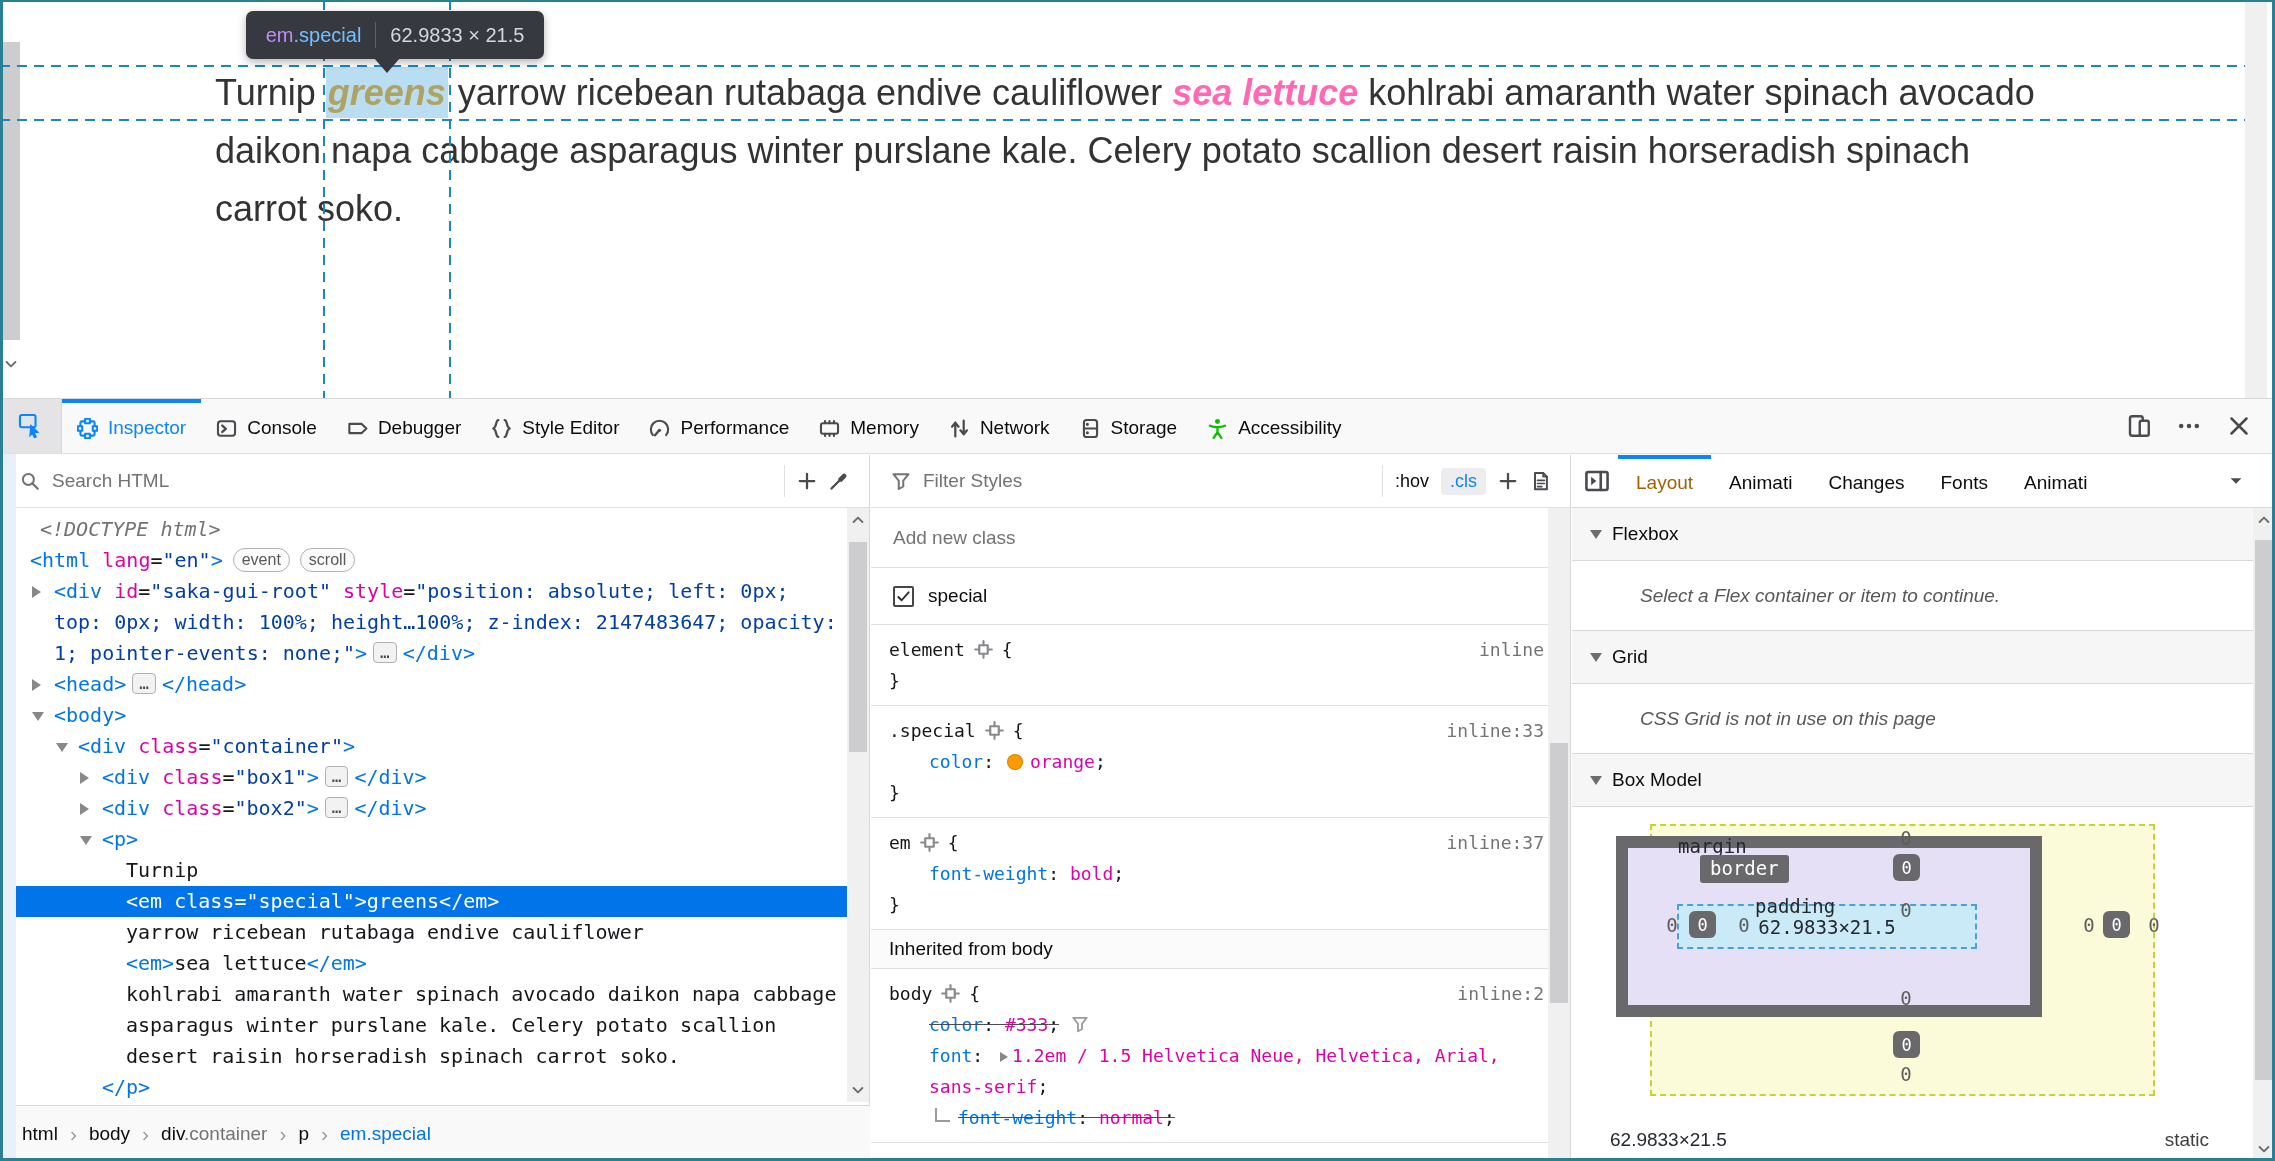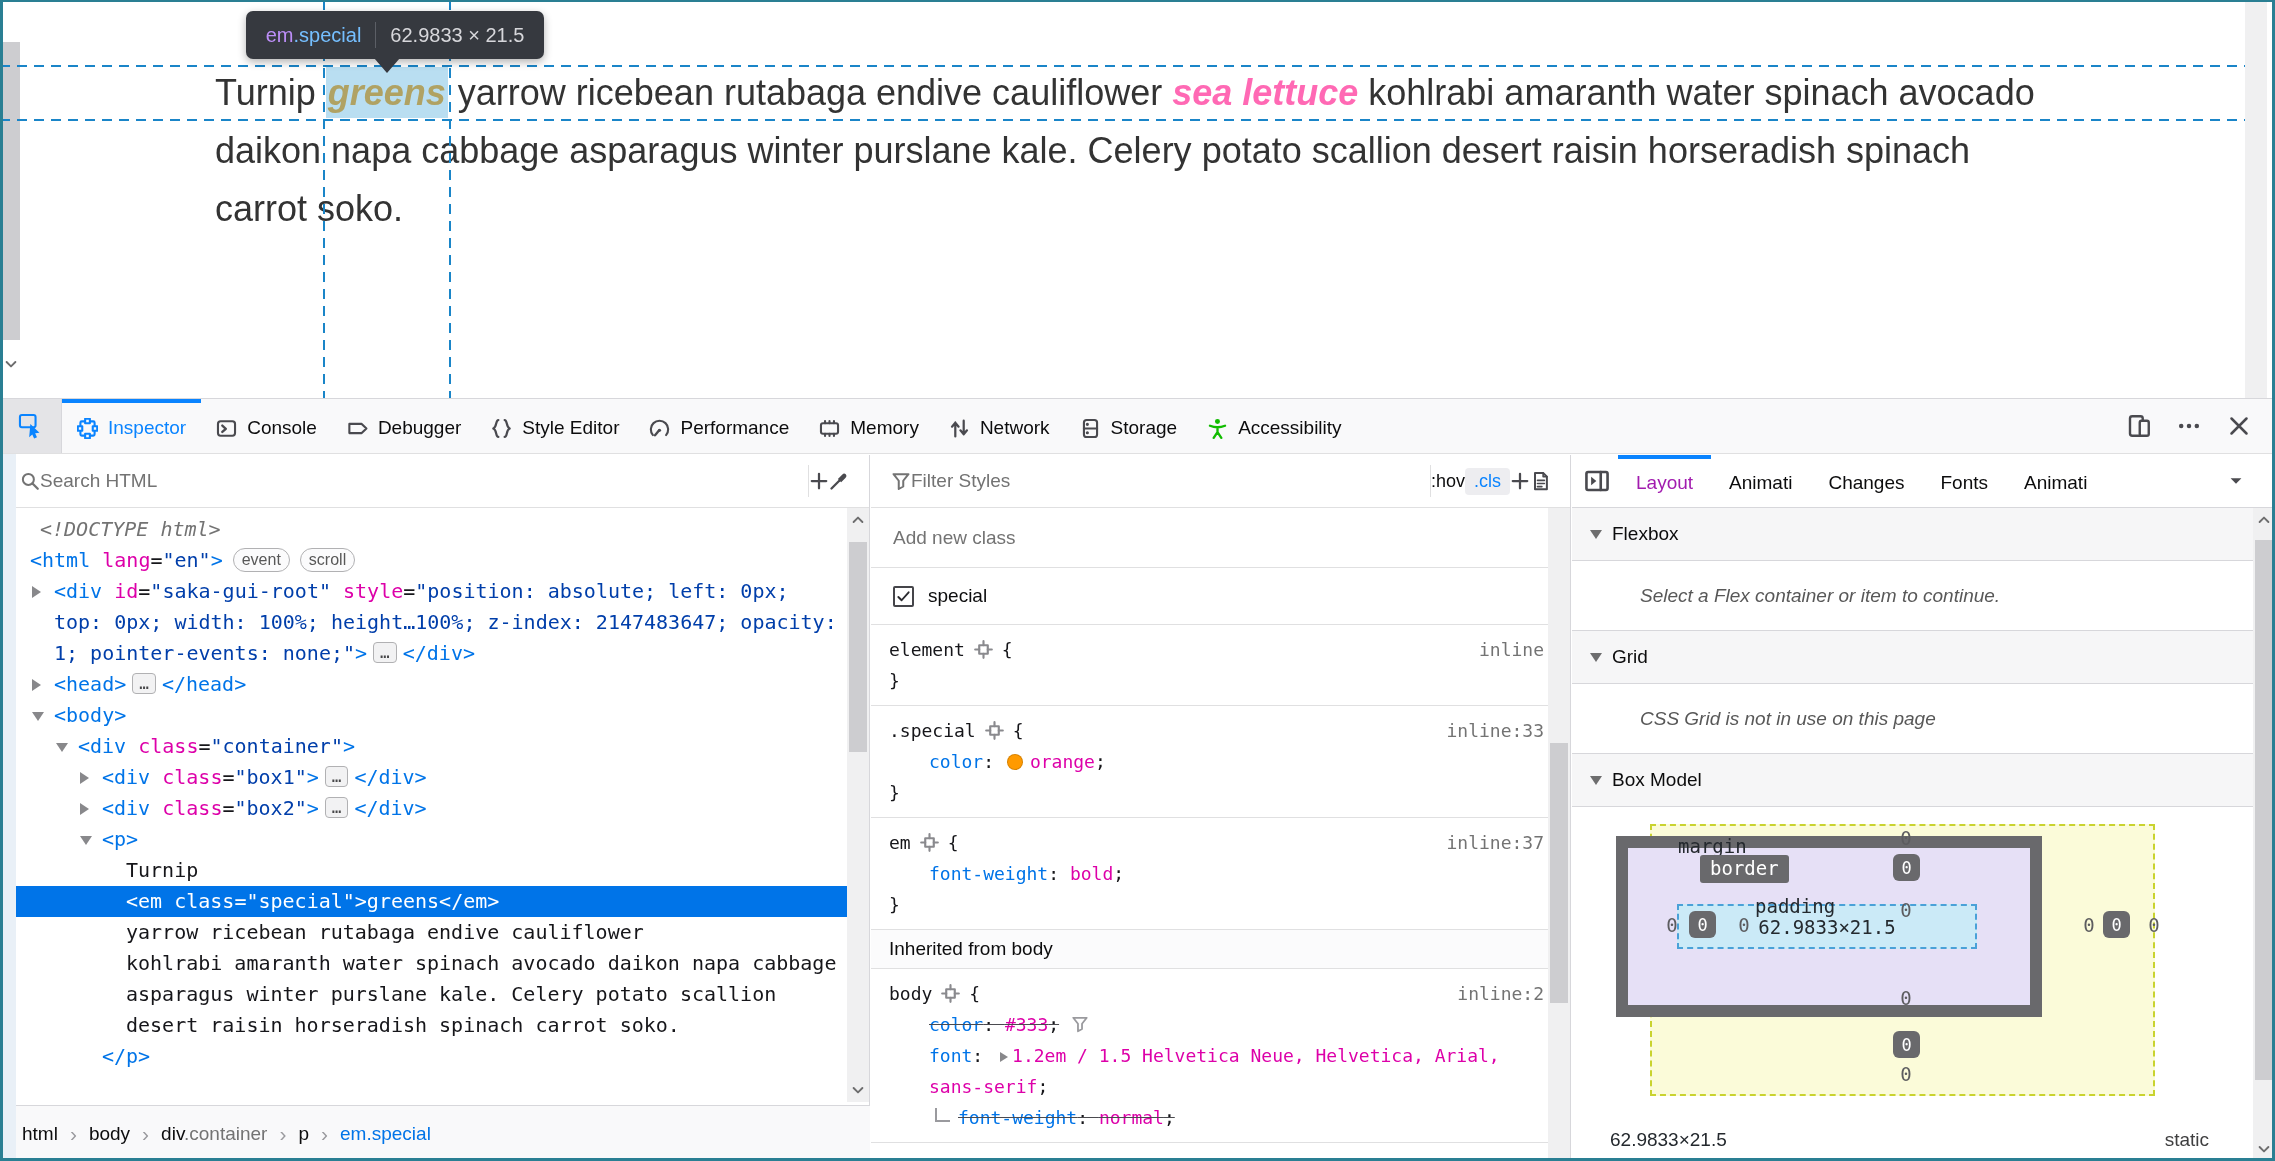--- a/index.html
+++ b/index.html
@@ -57,21 +57,21 @@
   #toolbar-right .ticon { width:24px; height:24px; }
 
   
   .pane { position:absolute; top:455px; height:706px; background:#fff; }
   #markup-pane { left:0; width:870px; border-right:1px solid #d7d7db; }
   #rules-pane  { left:871px; width:700px; border-right:1px solid #d7d7db; }
   #layout-pane { left:1572px; width:703px; }
   #gutter-strip { position:absolute; left:3px; top:398px; width:13px; height:760px; background:#e9f0f7; z-index:2; }
 
   
-  .pane-head { height:53px; border-bottom:1px solid #e0e0e1; display:flex; align-items:center; padding:0 20px; }
+  .pane-head { height:53px; border-bottom:1px solid #e0e0e1; display:flex; align-items:center; padding:0 20px; gap:12px; }
   .pane-head input { border:none; outline:none; background:transparent; flex:1; font:19px "Liberation Sans",sans-serif; color:#0c0c0d; min-width:30px; }
   .pane-head input::placeholder { color:#737373; }
   .head-icon { width:20px; height:20px; color:#737373; flex:none; }
   .head-icon.dark { color:#4a4a4f; }
   .head-sep { width:1px; height:32px; background:#e0e0e1; flex:none; }
 
   
   #markup-tree { position:absolute; left:0; top:53px; width:848px; height:594px; overflow:hidden;
       font:20px "DejaVu Sans Mono", monospace; padding-top:6px; }
   .mk-row { position:relative; line-height:31px; color:#16161a; }
@@ -124,21 +124,21 @@
   .swatch { display:inline-block; width:16px; height:16px; border-radius:50%; margin:0 7px 0 2px; vertical-align:-2px; border:1px solid rgba(0,0,0,.15); }
   .exp-tri { display:inline-block; width:0; height:0; border-left:8px solid #88888b; border-top:5px solid transparent; border-bottom:5px solid transparent; margin:0 4px 0 6px; }
   .sub-conn { display:inline-block; width:15px; height:14px; border-left:2px solid #9a9a9e; border-bottom:2px solid #9a9a9e; margin:0 8px 0 6px; vertical-align:2px; }
   .inherited-head { padding:8px 18px; font:19px "Liberation Sans",sans-serif; color:#0c0c0d; background:#fbfbfc; border-bottom:1px solid #e0e0e1; }
   #rules-scroll { right:0; top:53px; height:653px; }
 
   
   #layout-tabs { height:53px; border-bottom:1px solid #d7d7db; display:flex; align-items:stretch; padding-left:12px; }
   #layout-tabs .side-icon { width:26px; height:26px; color:#4a4a4f; align-self:center; margin-right:8px; }
   .lt-tab { display:flex; align-items:center; padding:0 18px; font-size:19px; color:#0c0c0d; border-top:4px solid transparent; }
-  .lt-tab.active { color:#a21caf; border-top-color:#0a84ff; }
+  .lt-tab.active { color:#a16207; border-top-color:#0a84ff; }
   #layout-dd { width:18px; height:18px; color:#4a4a4f; align-self:center; margin-left:auto; margin-right:30px; }
   .sec-head { height:53px; background:#f6f6f7; border-bottom:1px solid #d7d7db; display:flex; align-items:center; padding:0 18px; font-size:19px; color:#0c0c0d; gap:10px; }
   .sec-head .tri { width:0; height:0; border-top:9px solid #6d6d6e; border-left:6px solid transparent; border-right:6px solid transparent; }
   .sec-msg { height:70px; display:flex; align-items:center; padding:0 0 0 68px; font-size:19px; font-style:italic; color:#585858; border-bottom:1px solid #e8e8ea; }
   #grid-msg { border-bottom:1px solid #d7d7db; }
   #flex-msg { border-bottom:1px solid #d7d7db; }
 
   
   #boxmodel-region { position:relative; height:354px; font:19px "DejaVu Sans Mono", monospace; }
   #bm-margin { position:absolute; left:78px; top:17px; width:505px; height:272px; background:#fbfbd9;
@@ -332,20 +332,21 @@
         <div class="mk-row" style="padding-left: 54px;"><span class="twisty r" style="left: 32px;"></span><span class="tk-tag">&lt;div</span><span class="tk-attr"> id</span><span class="tk-p">=</span><span class="tk-val">"saka-gui-root"</span><span class="tk-attr"> style</span><span class="tk-p">=</span><span class="tk-val">"position: absolute; left: 0px; top: 0px; width: 100%; height…100%; z-index: 2147483647; opacity: 1; pointer-events: none;"</span><span class="tk-tag">&gt;</span><span class="mk-more">…</span><span class="tk-tag">&lt;/div&gt;</span></div>
         <div class="mk-row" style="padding-left: 54px;"><span class="twisty r" style="left: 32px;"></span><span class="tk-tag">&lt;head&gt;</span><span class="mk-more">…</span><span class="tk-tag">&lt;/head&gt;</span></div>
         <div class="mk-row" style="padding-left: 54px;"><span class="twisty d" style="left: 32px;"></span><span class="tk-tag">&lt;body&gt;</span></div>
         <div class="mk-row" style="padding-left: 78px;"><span class="twisty d" style="left: 56px;"></span><span class="tk-tag">&lt;div</span><span class="tk-attr"> class</span><span class="tk-p">=</span><span class="tk-val">"container"</span><span class="tk-tag">&gt;</span></div>
         <div class="mk-row" style="padding-left: 102px;"><span class="twisty r" style="left: 80px;"></span><span class="tk-tag">&lt;div</span><span class="tk-attr"> class</span><span class="tk-p">=</span><span class="tk-val">"box1"</span><span class="tk-tag">&gt;</span><span class="mk-more">…</span><span class="tk-tag">&lt;/div&gt;</span></div>
         <div class="mk-row" style="padding-left: 102px;"><span class="twisty r" style="left: 80px;"></span><span class="tk-tag">&lt;div</span><span class="tk-attr"> class</span><span class="tk-p">=</span><span class="tk-val">"box2"</span><span class="tk-tag">&gt;</span><span class="mk-more">…</span><span class="tk-tag">&lt;/div&gt;</span></div>
         <div class="mk-row" style="padding-left: 102px;"><span class="twisty d" style="left: 80px;"></span><span class="tk-tag">&lt;p&gt;</span></div>
         <div class="mk-row" style="padding-left: 126px;"><span class="tk-txt">Turnip</span></div>
         <div class="mk-row sel" style="padding-left: 126px;"><span class="tk-tag">&lt;em</span><span class="tk-attr"> class</span><span class="tk-p">=</span><span class="tk-val">"special"</span><span class="tk-tag">&gt;</span><span class="tk-txt">greens</span><span class="tk-tag">&lt;/em&gt;</span></div>
         <div class="mk-row" style="padding-left: 126px;"><span class="tk-txt">yarrow ricebean rutabaga endive cauliflower</span></div>
+        <div class="mk-row" style="padding-left: 126px;"><span class="tk-tag">&lt;em&gt;</span><span class="tk-txt">sea lettuce</span><span class="tk-tag">&lt;/em&gt;</span></div>
         <div class="mk-row" style="padding-left: 126px;"><span class="tk-txt">kohlrabi amaranth water spinach avocado daikon napa cabbage asparagus winter purslane kale. Celery potato scallion desert raisin horseradish spinach carrot soko.</span></div>
         <div class="mk-row" style="padding-left: 102px;"><span class="tk-tag">&lt;/p&gt;</span></div>
       </div>
     <div class="vscroll" id="markup-scroll">
       <span class="scroll-arrow" style="top:4px" id="mk-up">
           <svg viewBox="0 0 16 16" fill="none" stroke="currentColor" stroke-width="1.6" stroke-linecap="round" stroke-linejoin="round">
             <path d="M3.6 10 L8 5.6 L12.4 10" stroke-width="1.9"></path>
           </svg>
         </span>
       <div class="scroll-thumb" style="top:34px;height:210px"></div>

